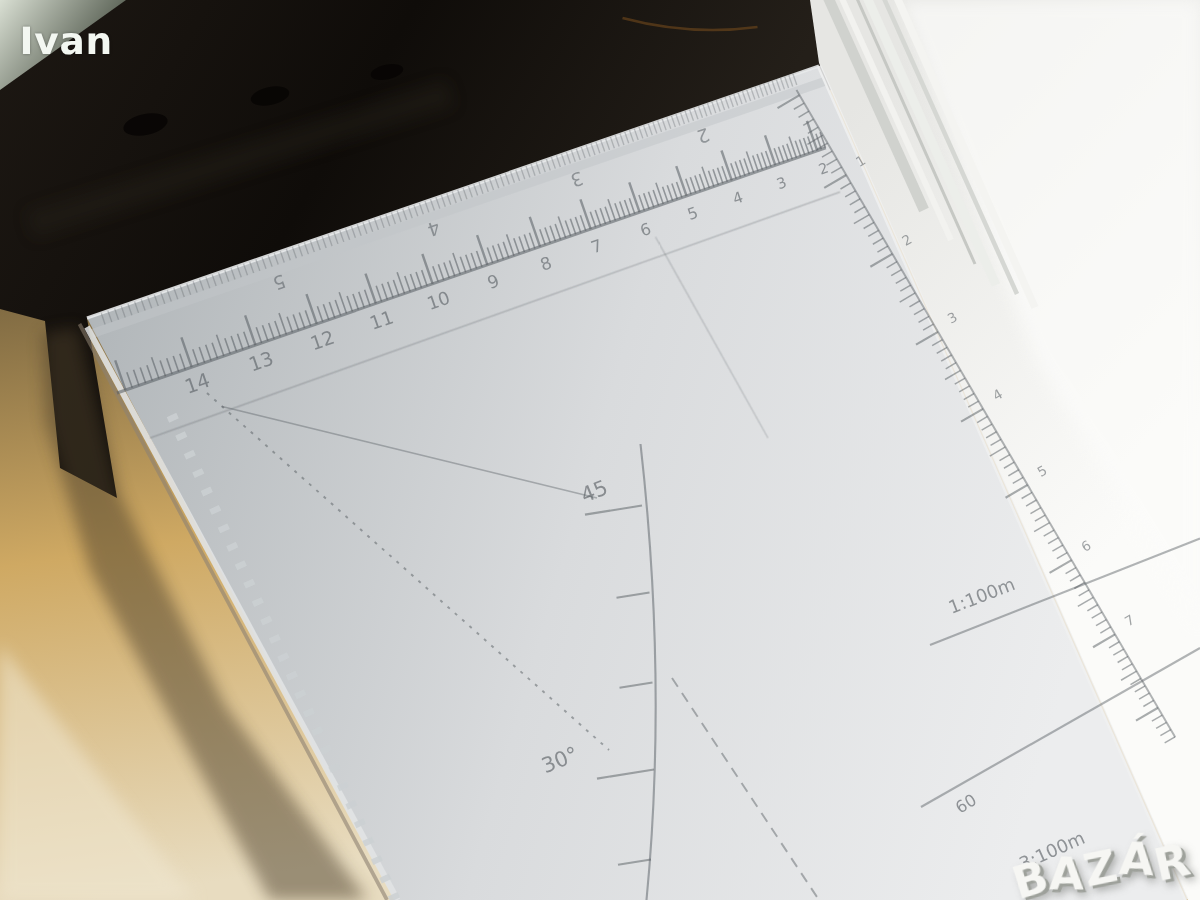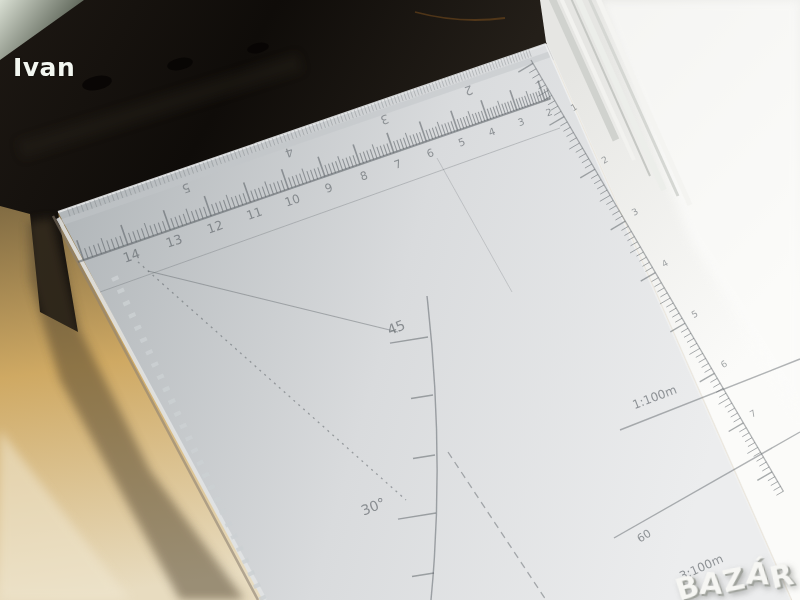--- a/index.html
+++ b/index.html
@@ -2,21 +2,21 @@
 <html><head>
 <meta charset="utf-8">
 <style>
   html,body{margin:0;padding:0;background:#000;}
   .scene{position:relative;width:800px;height:600px;overflow:hidden;
          font-family:"DejaVu Sans",sans-serif;background:#cda55e;}
   .scene svg{position:absolute;left:0;top:0;filter:blur(.3px);}
   svg text{font-family:"DejaVu Sans",sans-serif;}
   .print-text{fill:#565c61;opacity:.62;text-anchor:middle;}
   #watermark{position:absolute;left:13px;top:13px;font-weight:bold;font-size:25px;
-             letter-spacing:.5px;color:#f3f7f1;text-shadow:0 0 2px rgba(0,0,0,.35);margin-top:40px;}
+             letter-spacing:.5px;color:#f3f7f1;text-shadow:0 0 2px rgba(0,0,0,.35);}
   #logo{position:absolute;right:6px;bottom:2px;transform:rotate(-7deg);
         font-weight:bold;font-size:30px;letter-spacing:1px;color:#f6f6f3;
         text-shadow:2px 2px 0 #9ea19b,3px 4px 6px rgba(100,102,98,.55);}
   #logo span{display:inline-block;}
   #logo span:nth-child(1){transform:rotate(-10deg) translateY(1px);}
   #logo span:nth-child(2){transform:rotate(7deg) translateY(0);}
   #logo span:nth-child(3){transform:rotate(-5deg) translateY(-1px);}
   #logo span:nth-child(4){transform:rotate(9deg) translateY(-4px);}
   #logo span:nth-child(5){transform:rotate(-6deg) translateY(1px);}
 </style>

